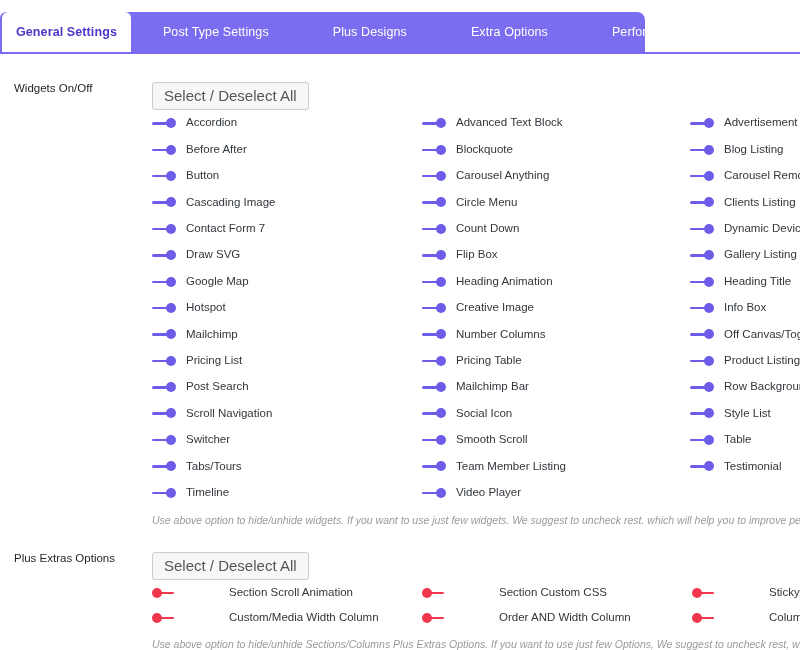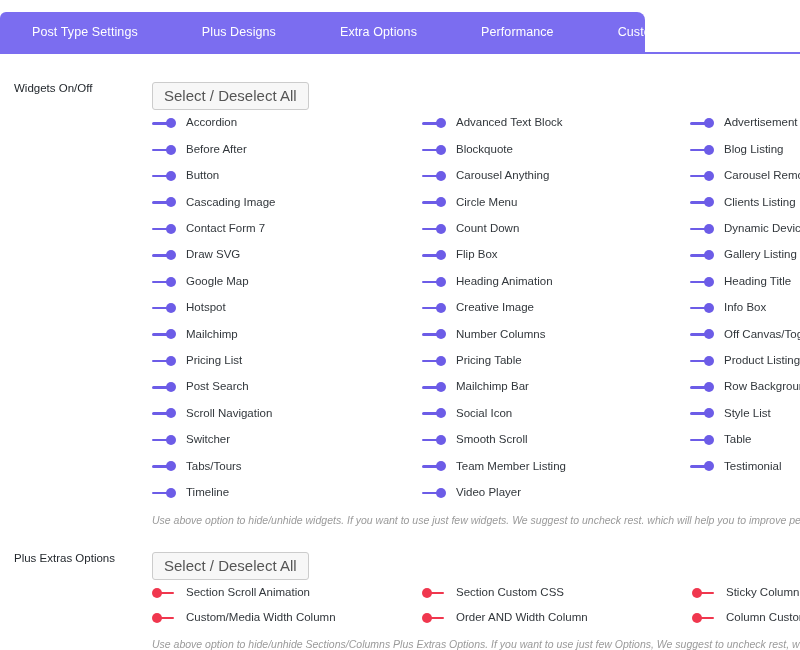--- a/index.html
+++ b/index.html
@@ -161,31 +161,33 @@
   }
 
   
   .extras-row { display: flex; width: 648px; }
   .extras-cell {
     display: flex;
     align-items: center;
     height: 25px;
     flex: 0 0 270px;
     width: 270px;
+    gap: 43px;
   }
   .extras-cell.c3 { flex: 0 0 110px; width: 110px; }
 </style>
 </head>
 <body>
 
 <div id="app">
 
   <div class="tabbar-wrap">
     <div class="tabbar-underline"></div>
     <div class="tabbar" id="tabbar">
+        <div class="tab active">General Settings</div>
         <div class="tab">Post Type Settings</div>
         <div class="tab">Plus Designs</div>
         <div class="tab">Extra Options</div>
         <div class="tab">Performance</div>
         <div class="tab">Custom</div>
         <div class="tab">Activate Plugin</div>
         <div class="tab">About</div>
       </div>
   </div>
 

